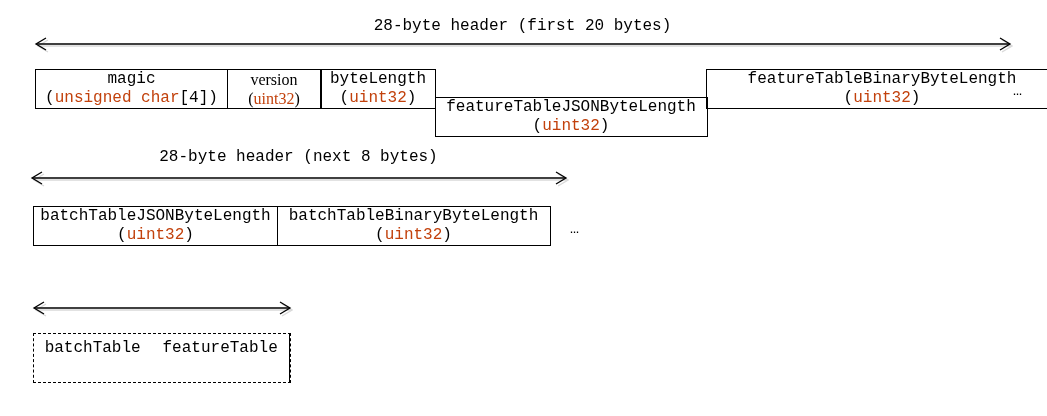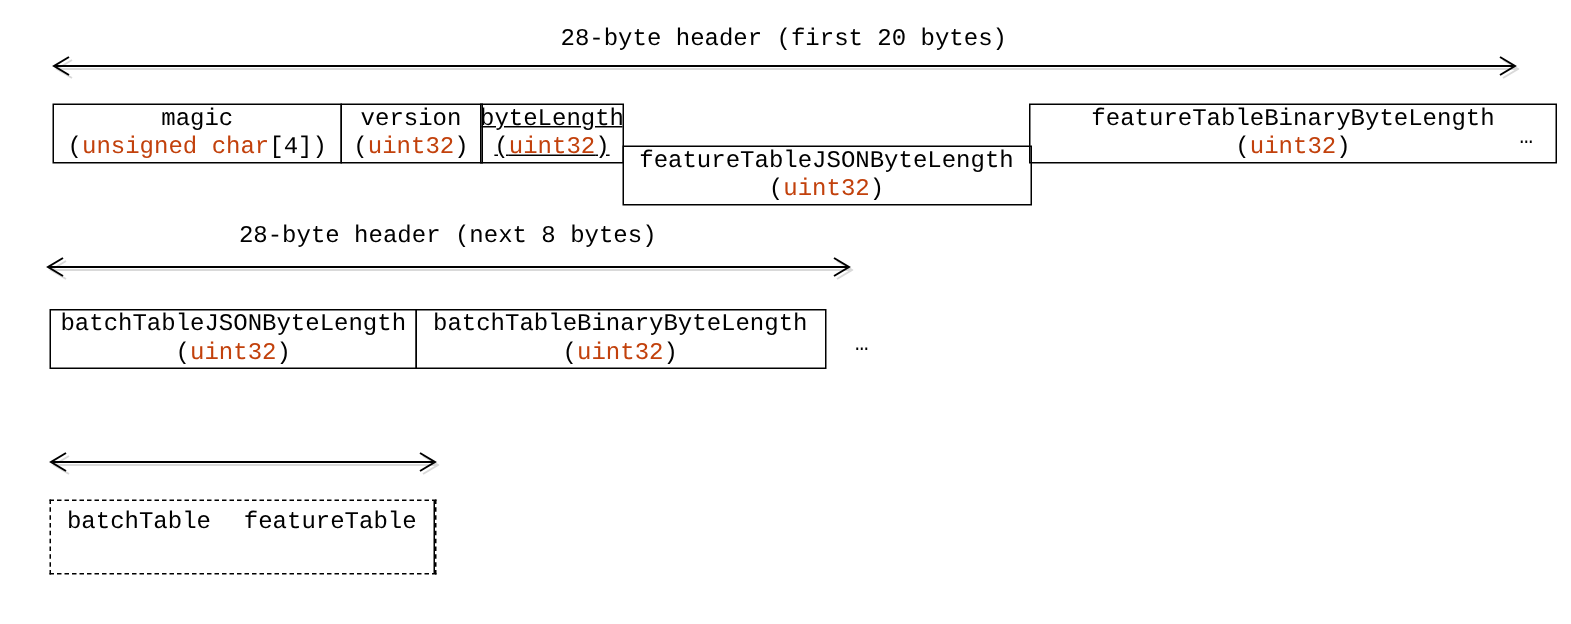--- a/index.html
+++ b/index.html
@@ -89,25 +89,25 @@
       <polyline points="13,3 3,9 13,15"></polyline>
       <polyline points="967,3 977,9 967,15"></polyline>
     </g>
   </svg>
 
   <div class="field-row" style="left:35px; top:69px; height:50px;">
     <div class="field-cell" style="width:193px;">
       <div class="name-line">magic</div>
       <div class="type-line"><span>(</span><span class="t">unsigned char</span><span>[4]</span><span>)</span></div>
     </div>
-    <div class="field-cell" style="width:95px;">
+    <div class="field-cell" style="width:95px;font-family:Liberation Serif, serif;">
       <div class="name-line">version</div>
       <div class="type-line"><span>(</span><span class="t">uint32</span><span></span><span>)</span></div>
     </div>
-    <div class="field-cell" style="width:96px;text-decoration:underline;">
+    <div class="field-cell" style="width:116px;">
       <div class="name-line">byteLength</div>
       <div class="type-line"><span>(</span><span class="t">uint32</span><span></span><span>)</span></div>
     </div>
     <div class="field-cell" style="width:273px;margin-top:28px;">
       <div class="name-line">featureTableJSONByteLength</div>
       <div class="type-line"><span>(</span><span class="t">uint32</span><span></span><span>)</span></div>
     </div>
     <div class="field-cell" style="width:352px;">
       <div class="name-line">featureTableBinaryByteLength</div>
       <div class="type-line"><span>(</span><span class="t">uint32</span><span></span><span>)</span></div>

